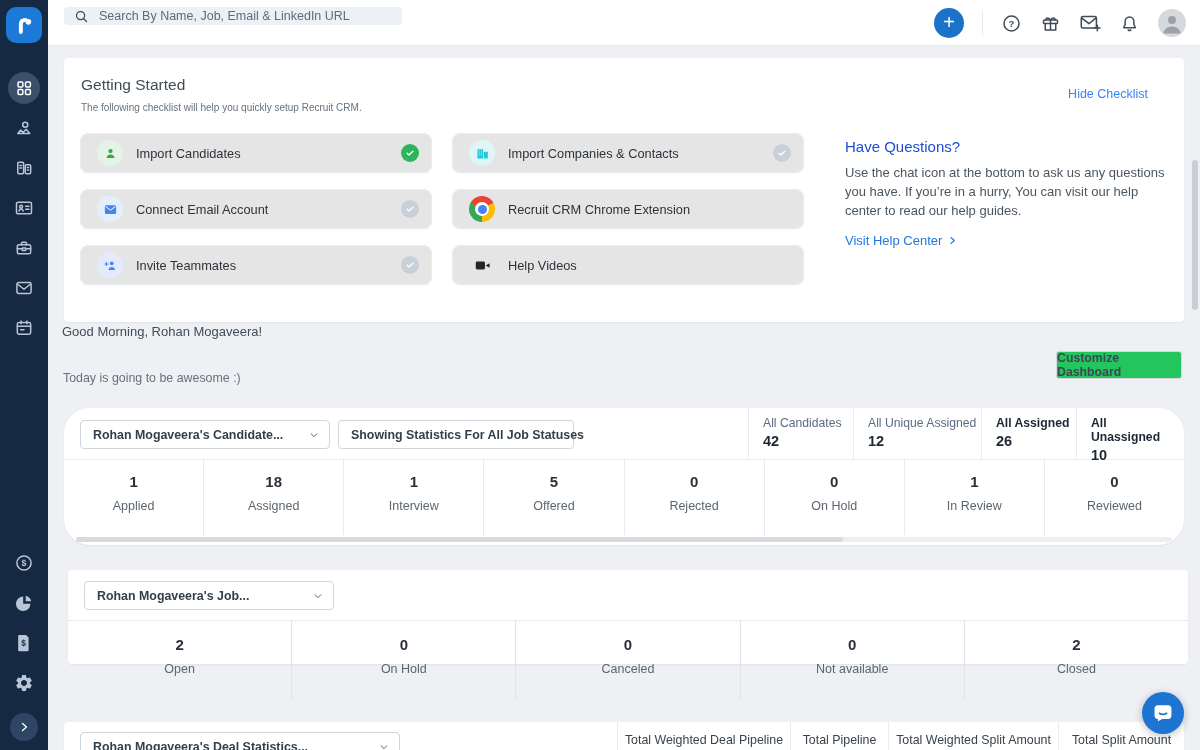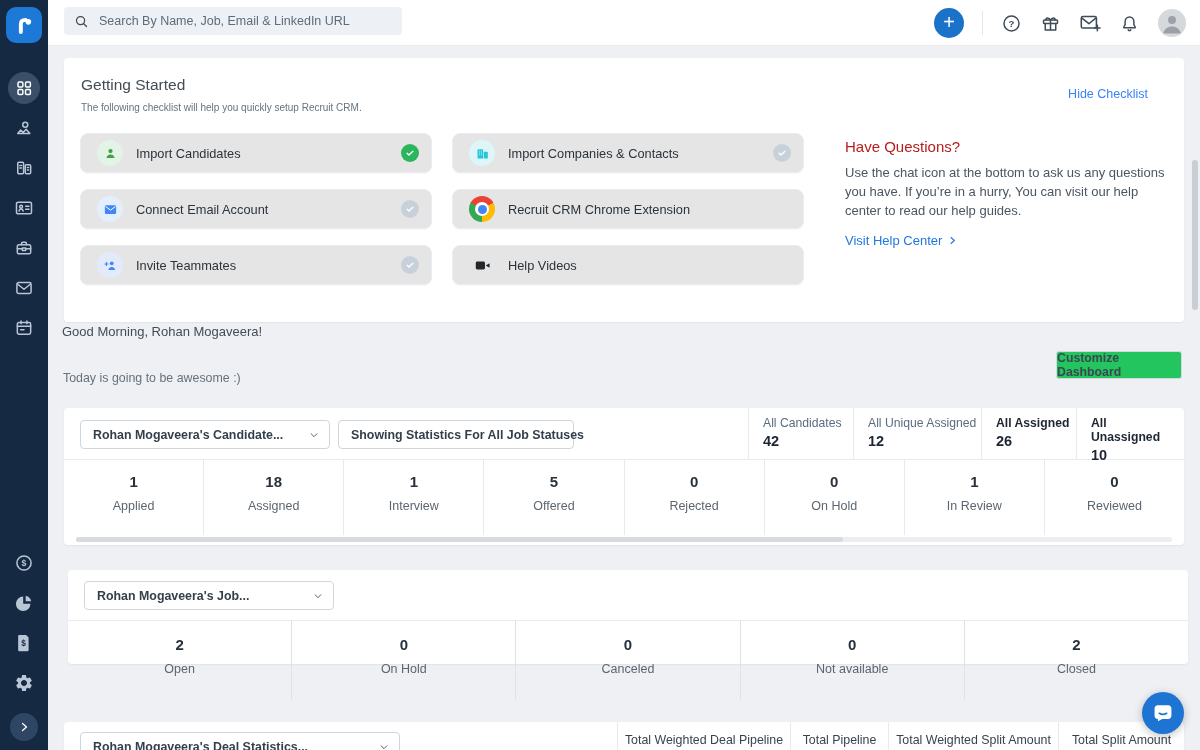--- a/index.html
+++ b/index.html
@@ -15,21 +15,21 @@
   .nav-lower{margin-top:195px;display:flex;flex-direction:column;}
   .nav-btn{width:48px;height:40px;display:flex;align-items:center;justify-content:center;cursor:pointer;}
   .nav-circ{width:32px;height:32px;border-radius:50%;display:flex;align-items:center;justify-content:center;}
   .nav-btn.active .nav-circ{background:#3a506a;}
   .expand-btn{margin-top:10px;width:28px;height:28px;border-radius:50%;background:#2e4663;
     display:flex;align-items:center;justify-content:center;cursor:pointer;}
 
   
   #topbar{position:absolute;left:48px;top:0;width:1152px;height:46px;background:#fff;
     border-bottom:1px solid #e8eaed;z-index:20;}
-  .searchbox{position:absolute;left:16px;top:7px;width:338px;height:28px;background:#edf1f5;
+  .searchbox{position:absolute;left:16px;top:7px;width:338px;height:18px;background:#edf1f5;
     border-radius:4px;display:flex;align-items:center;padding:0 10px;}
   .searchbox input{border:none;background:transparent;outline:none;font-family:"Liberation Sans",sans-serif;
     font-size:12.5px;color:#333;width:290px;margin-left:8px;}
   .searchbox input::placeholder{color:#5d6b7a;}
   .top-right{position:absolute;right:0;top:0;height:46px;display:flex;align-items:center;
     gap:18px;padding-right:14px;}
   .plus-btn{width:30px;height:30px;border-radius:50%;background:#1b72c9;color:#fff;display:flex;
     align-items:center;justify-content:center;font-size:20px;line-height:1;cursor:pointer;font-weight:400;padding-bottom:2px;}
   .top-divider{width:1px;height:24px;background:#e4e7ea;}
   .top-icon{display:flex;align-items:center;justify-content:center;cursor:pointer;}
@@ -54,41 +54,41 @@
   .st-pending{background:#c8d1d9;}
   .ic-green{background:#e3f3e5;}
   .ic-cyan{background:#dff6f9;}
   .ic-blue{background:#e3effd;}
   .ic-blue2{background:#e2eafb;}
   .chrome-logo{width:26px;height:26px;border-radius:50%;position:relative;flex:0 0 26px;
     background:conic-gradient(from 300deg,#ea4335 0 120deg,#fbbc05 120deg 240deg,#34a853 240deg 360deg);}
   .chrome-logo::before{content:"";position:absolute;left:6px;top:6px;width:14px;height:14px;border-radius:50%;background:#fff;}
   .chrome-logo::after{content:"";position:absolute;left:8.5px;top:8.5px;width:9px;height:9px;border-radius:50%;background:#4285f4;}
   .hide-checklist{position:absolute;right:36px;top:29px;font-size:12.5px;color:#3b82f6;cursor:pointer;}
-  .hq-title{position:absolute;left:781px;top:80px;font-size:15px;color:#b91c1c;font-weight:500;}
+  .hq-title{position:absolute;left:781px;top:80px;font-size:15px;color:#1d4ed8;font-weight:500;}
   .hq-body{position:absolute;left:781px;top:105px;width:330px;font-size:13px;line-height:19px;color:#4a5661;}
   .hq-link{position:absolute;left:781px;top:175px;font-size:13px;color:#2077e0;font-weight:500;cursor:pointer;
     display:flex;align-items:center;gap:6px;}
 
   
   .greet-title{position:absolute;left:62px;top:324px;font-size:13px;color:#424d57;font-weight:500;}
   .greet-sub{position:absolute;left:63px;top:371px;font-size:12.4px;color:#66727e;}
   .customize-btn{position:absolute;left:1056px;top:351px;width:126px;height:28px;background:#22c55e;
     border:1px solid #d3d9de;border-radius:3px;font-size:12.3px;font-weight:600;color:#3c4852;
     display:flex;align-items:center;justify-content:center;cursor:pointer;}
 
   
   .dropdown{height:29px;border:1px solid #cfd6dc;border-radius:4px;background:#fff;display:flex;
     align-items:center;justify-content:space-between;padding:0 10px 0 12px;cursor:pointer;}
   .dropdown .dd-label{font-size:12.4px;font-weight:600;color:#333f4a;white-space:nowrap;}
   .stat-value{font-size:15px;font-weight:700;color:#29323c;text-align:center;}
   .stat-label{font-size:12.5px;color:#5c6670;text-align:center;margin-top:9px;}
 
   
-  #cand-panel{left:64px;top:408px;width:1120px;height:137px;}
+  #cand-panel{left:64px;top:408px;width:1120px;height:137px;border-radius:26px;}
   .cand-head{position:absolute;left:0;top:0;width:100%;height:52px;border-bottom:1px solid #e7ebee;}
   #cand-dd1{position:absolute;left:16px;top:12px;width:250px;}
   #cand-dd2{position:absolute;left:274px;top:12px;width:236px;}
   .summary-row{position:absolute;left:684px;top:0;height:52px;display:flex;}
   .sum-cell{border-left:1px solid #e7ebee;padding:8px 0 0 14px;height:52px;}
   .sum-label{font-size:12.2px;color:#5b6c80;}
   .sum-value{font-size:14.5px;font-weight:700;color:#1d2733;margin-top:3px;}
   .sum-cell.strong .sum-label{color:#1d2733;font-weight:700;}
   .status-row{position:absolute;left:0;top:52px;width:100%;height:75px;display:flex;}
   .stat-cell{flex:1;padding-top:13px;}

